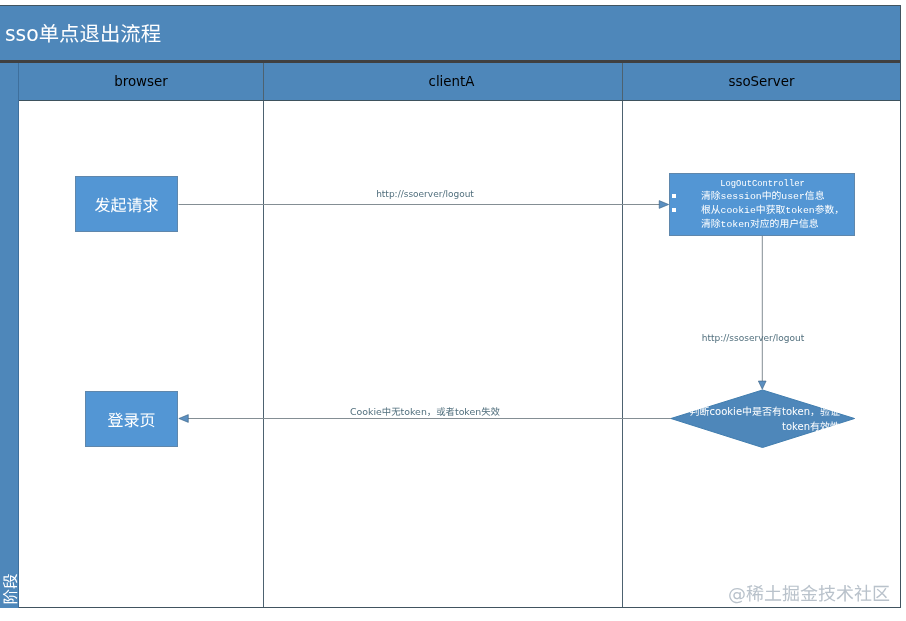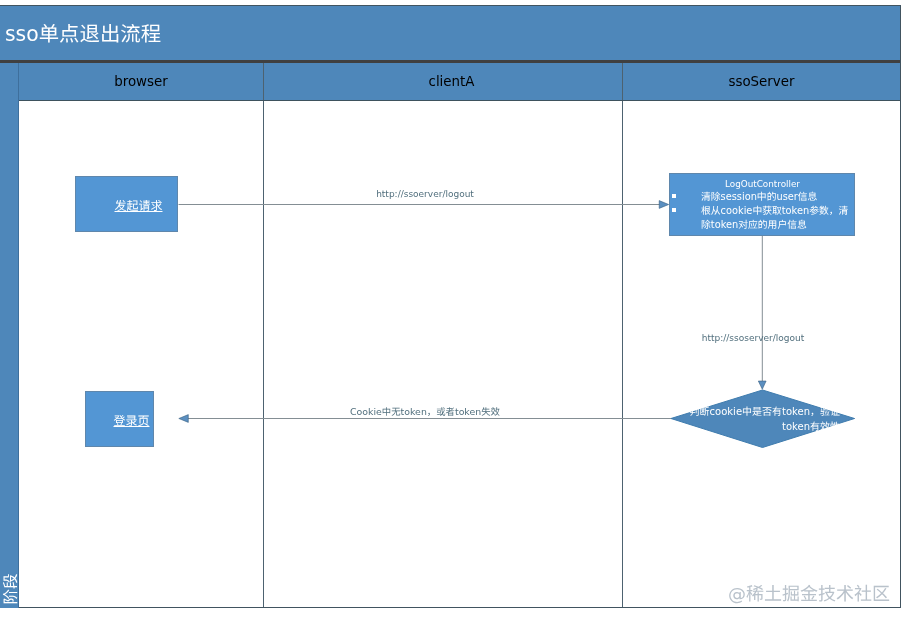--- a/index.html
+++ b/index.html
@@ -22,22 +22,22 @@
   .hline{position:absolute;left:19px;top:37px;width:881px;height:1px;background:#3e525d;}
 
   
   .lbltext{position:absolute;color:#516f7d;font-size:9px;white-space:nowrap;text-align:center;}
 
   .wmark{position:absolute;color:#b9c2cb;font-size:18px;white-space:nowrap;}
 
   
   .flow{position:absolute;left:0;top:0;width:906px;height:621px;}
   .node{position:absolute;box-sizing:border-box;background:#5396d4;border:1px solid #5f87ac;color:#fff;}
-  .node .ctr{position:absolute;left:12px;top:0;width:100%;height:100%;display:flex;align-items:center;justify-content:center;font-size:12px;text-decoration:underline;}
-  .ctrl{position:absolute;box-sizing:border-box;background:#5396d4;border:1px solid #5f87ac;color:#fff;padding:4px 4px 4px 5px;}
+  .node .ctr{position:absolute;left:0;top:0;width:100%;height:100%;display:flex;align-items:center;justify-content:center;font-size:16px;}
+  .ctrl{position:absolute;box-sizing:border-box;background:#5396d4;border:1px solid #5f87ac;color:#fff;padding:4px 4px 4px 5px;font-family:Liberation Mono, monospace;}
   .ctrl .hd{text-align:center;font-size:8.8px;line-height:12px;}
   .ctrl ul{margin:0;padding:0 0 0 26px;list-style:none;}
   .ctrl li{position:relative;font-size:9.8px;line-height:14px;}
   .ctrl li:before{content:"";position:absolute;left:-29px;top:4px;width:4px;height:4px;background:#fff;}
   .diamondtxt{position:absolute;text-align:right;color:#fff;font-size:10px;line-height:14.5px;white-space:normal;}
 </style>
 </head>
 <body>
 
 <div id="canvas">
@@ -70,21 +70,21 @@
       <path d="M762.3 389.3 L758.3 381.0 L766.1 381.0 Z"></path>
       <path d="M178.8 418.5 L188.3 414.6 L188.3 422.4 Z"></path>
     </g>
     <polygon points="762.5,390 854.5,418.5 762.5,447.5 671,418.5" fill="#4e87ba" stroke="#3f7cae" stroke-width="1"></polygon>
   </svg>
 
   <div class="flow">
     <div class="node" style="left:75px;top:176px;width:103px;height:56px">
       <div class="ctr">发起请求</div>
     </div>
-    <div class="node" style="left:85px;top:391px;width:69px;height:56px">
+    <div class="node" style="left:85px;top:391px;width:93px;height:56px">
       <div class="ctr">登录页</div>
     </div>
     <div class="ctrl" style="left:669px;top:173px;width:186px;height:63px">
       <div class="hd">LogOutController</div>
       <ul>
         <li>清除session中的user信息</li>
         <li>根从cookie中获取token参数，清除token对应的用户信息</li>
       </ul>
     </div>
     <div class="diamondtxt" style="left:685px;top:405px;width:155px">判断cookie中是否有token，验证token有效性</div>

